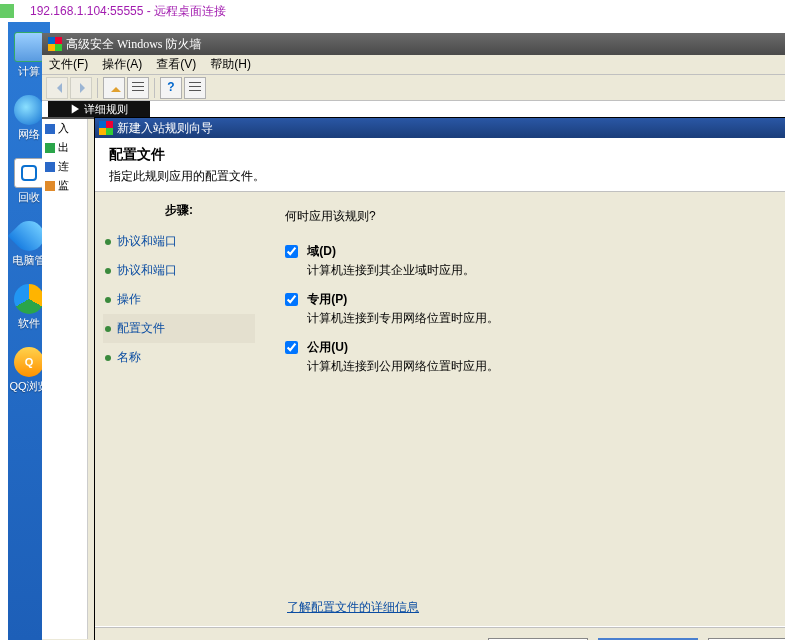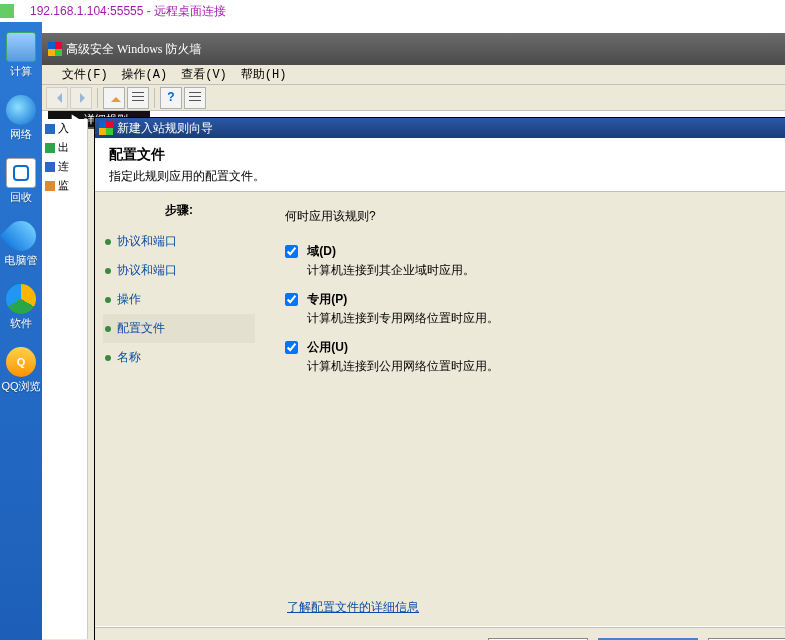--- a/index.html
+++ b/index.html
@@ -24,21 +24,21 @@
     gap: 16px;
   }
   .rdp-icon {
     width: 14px; height: 14px;
     background: #6c6;
     position: relative;
   }
   
   .desktop-strip {
     position: absolute;
-    left: 0; top: 22px;
+    left: 8px; top: 22px;
     width: 42px; height: 618px;
     background: linear-gradient(#2b7ad6, #1d5fb8);
   }
   .dsk-item {
     display: flex;
     flex-direction: column;
     align-items: center;
     margin: 10px 0 16px 0;
     color: #fff;
     font-size: 11px;
@@ -59,33 +59,33 @@
   .ico-browser::after{content:"Q";position:absolute;inset:0;display:flex;align-items:center;justify-content:center;font-weight:bold;color:#fff;}
   .dsk-label { max-width:40px; overflow:hidden; white-space:nowrap; text-shadow:0 1px 1px rgba(0,0,0,.4);}
   
   .fw-window {
     position: absolute;
     left: 42px; top: 33px;
     width: 743px; height: 607px;
     background: #ece9d8;
   }
   .fw-title {
-    height: 32px; line-height: 22px;
+    height: 22px; line-height: 22px;
     background: linear-gradient(#6b6b6b,#4a4a4a);
     color: #fff; padding-left: 6px;
     display: flex; align-items: center; gap: 4px;
     font-size: 12px; font-family: Tahoma, SimSun;
   }
   .fw-title .shield {
     width:14px;height:14px;
     background: conic-gradient(#e03 0 90deg,#3c3 0 180deg,#ffb300 0 270deg,#06c 0);
   }
   .fw-menu {
     height: 20px; background:#ece9d8; border-bottom:1px solid #c0c0c0;
-    padding-left:20px; display:flex; gap:14px; align-items:center;font-family:Liberation Mono, monospace;
+    padding-left:7px; display:flex; gap:14px; align-items:center;
   }
   .fw-menu span { cursor:pointer; }
   .fw-toolbar {
     height:26px; background:#ece9d8; border-bottom:1px solid #c0c0c0;
     display:flex; align-items:center; gap:2px; padding-left:4px;
   }
   .tb-btn { width:22px; height:22px; border:1px solid #b0b0b0; background:#f4f4f4; position:relative;}
   .tb-btn.disabled{opacity:.45;}
   .tb-sep{width:1px;height:20px;background:#c0c0c0;margin:0 3px;}
   .tb-btn::after{content:"";position:absolute;}

